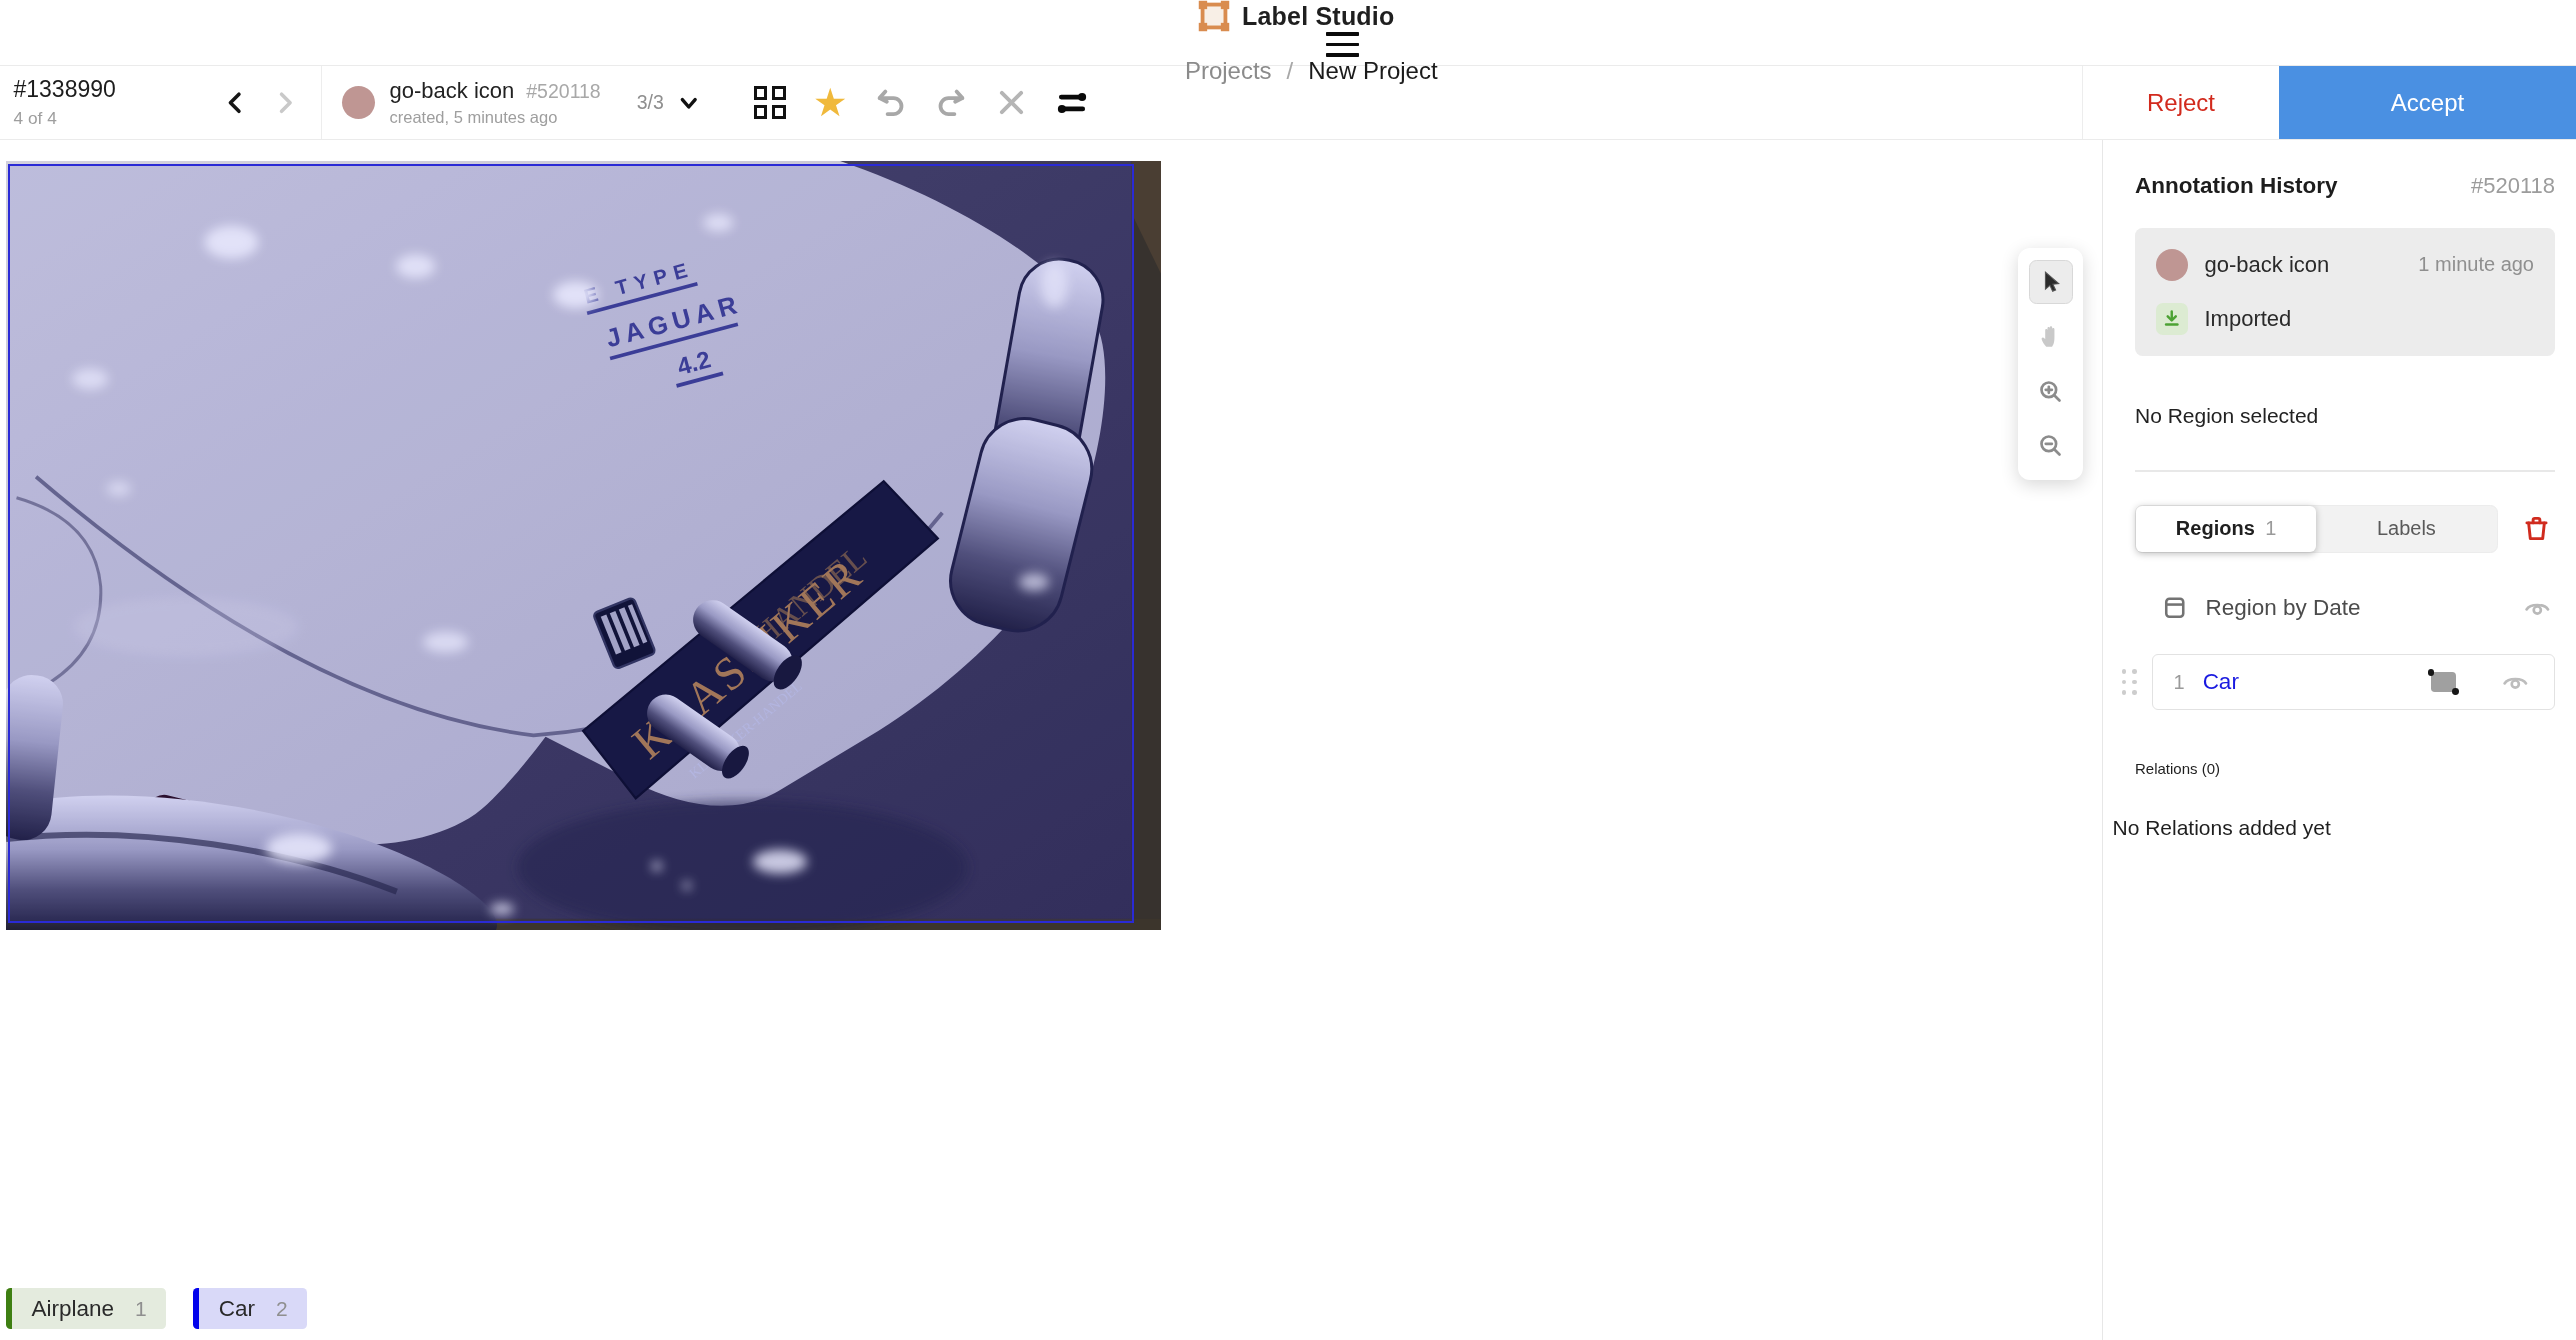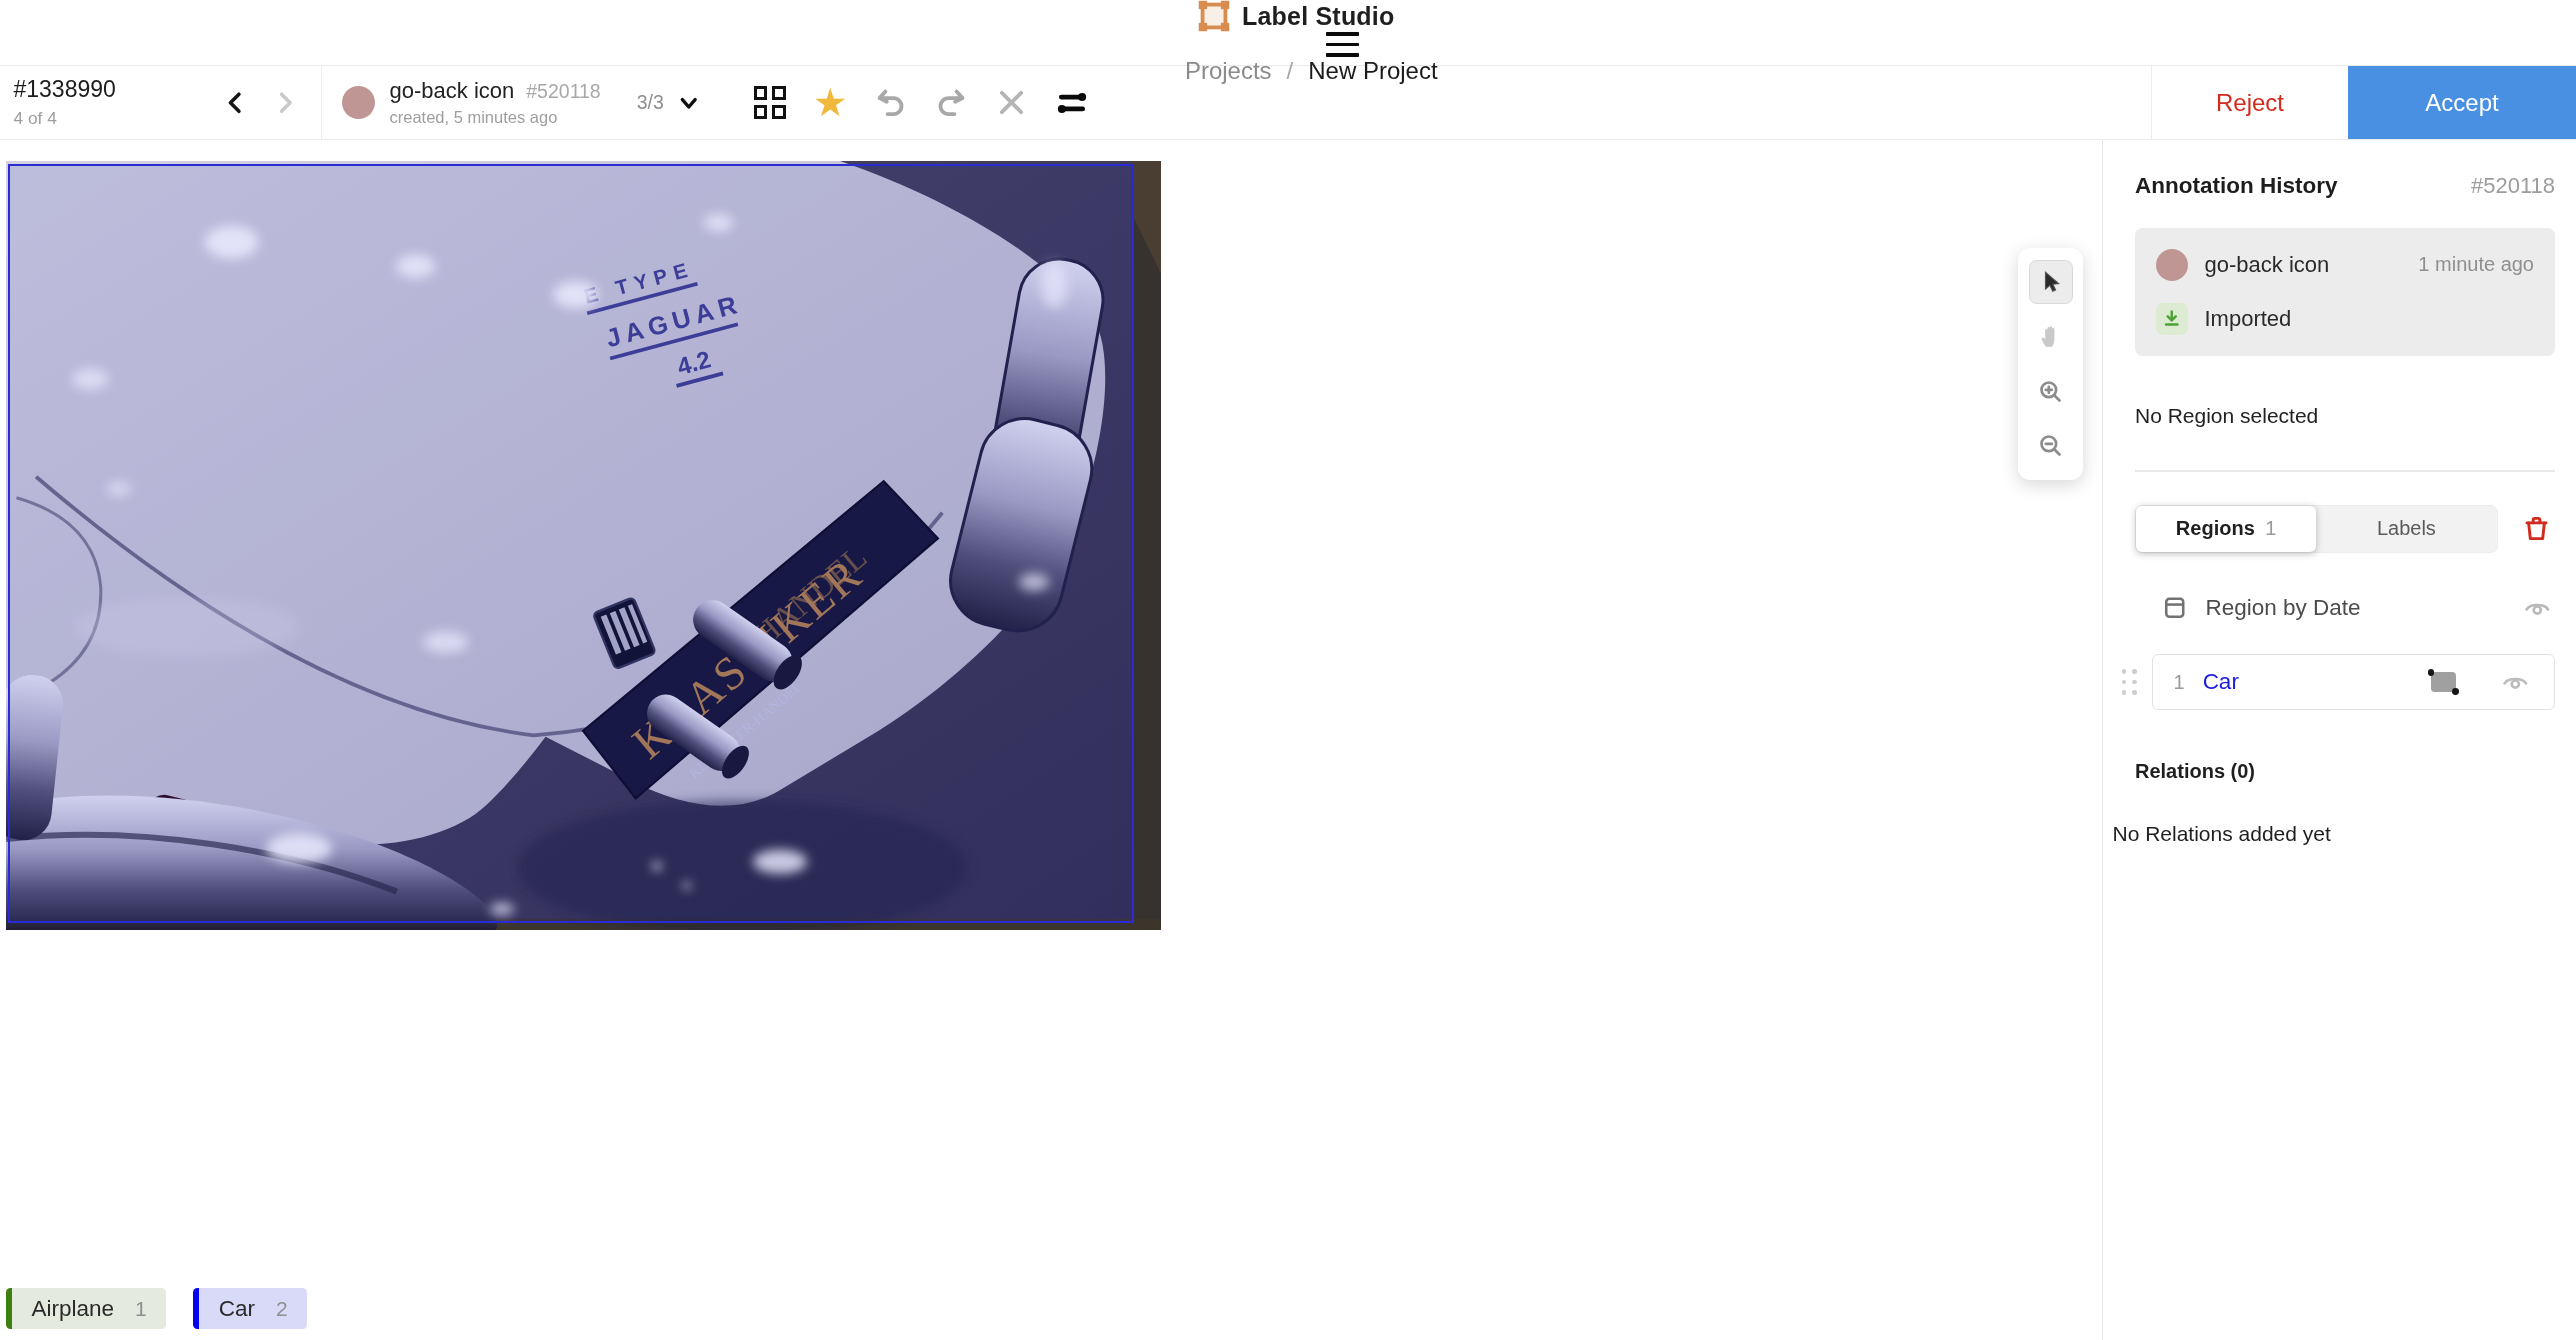--- a/index.html
+++ b/index.html
@@ -52,21 +52,21 @@
   .tb-btn { width:41px; height:41px; display:flex; align-items:center; justify-content:center;
     cursor:pointer; }
   .grid-icon { display:grid; grid-template-columns:13.5px 13.5px; grid-template-rows:13.5px 13.5px;
     gap:5.3px; }
   .grid-icon i { border:3.8px solid #111; display:block; }
   .star-glyph { font-size:39px; color:#f0b93c; line-height:1; }
   .spacer { flex:1; }
   .review-btn { display:flex; align-items:center; justify-content:center; font-size:24px;
     font-weight:500; cursor:pointer; }
   .reject-btn { width:197px; color:#d22a1d; background:#fff; border-left:1.5px solid #ededed; }
-  .accept-btn { width:228px; color:#fff; background:#4a90e2; }
+  .accept-btn { width:297px; color:#fff; background:#4a90e2; }
 
   
   .main { display:flex; height:1201px; }
   .canvas { flex:1; position:relative; background:#fff; }
   .photo { position:absolute; left:6px; top:21px; width:1155px; height:769px; }
   .photo svg { width:100%; height:100%; display:block; }
   .region-box { position:absolute; left:1.5px; top:3px; right:27px; bottom:7.5px;
     border:2.3px solid #2a2ad6; background:rgba(46,46,214,0.13); }
 
   
@@ -122,21 +122,21 @@
   .region-card { flex:1; margin-left:15px; border:1.5px solid #e2e2e2; border-radius:6px;
     height:56px; display:flex; align-items:center; padding:0 21px; cursor:pointer; }
   .region-num { font-size:20px; color:#9a9a9a; }
   .region-label { font-size:22.5px; color:#1a1ae0; margin-left:18px; }
   .bbox-icon { position:relative; width:25.5px; height:19.5px; border-radius:3.8px; background:#a0a0a0;
     margin-left:auto; }
   .bbox-icon i { position:absolute; width:6.8px; height:6.8px; border-radius:50%; background:#161616; }
   .bbox-icon i.tl { left:-3px; top:-3px; }
   .bbox-icon i.br { right:-3px; bottom:-3px; }
   .region-eye { margin-left:42px; }
-  .relations-title { margin-top:50px; font-size:20px; font-weight:700; color:#1f1f1f; }
+  .relations-title { margin-top:50px; font-size:15px; font-weight:400; color:#1f1f1f; }
   .relations-empty { margin-top:39px; margin-left:-22.5px; font-size:21px; color:#1f1f1f; }
 </style>
 </head>
 <body>
 
 <div class="header">
   <div class="brand">
     <svg width="32" height="32" viewBox="0 0 42 42">
       <rect x="6" y="6" width="30" height="30" fill="#f8efe6" stroke="#d98c4f" stroke-width="5"></rect>
       <rect x="1" y="1" width="11" height="11" fill="#d98c4f"></rect>

